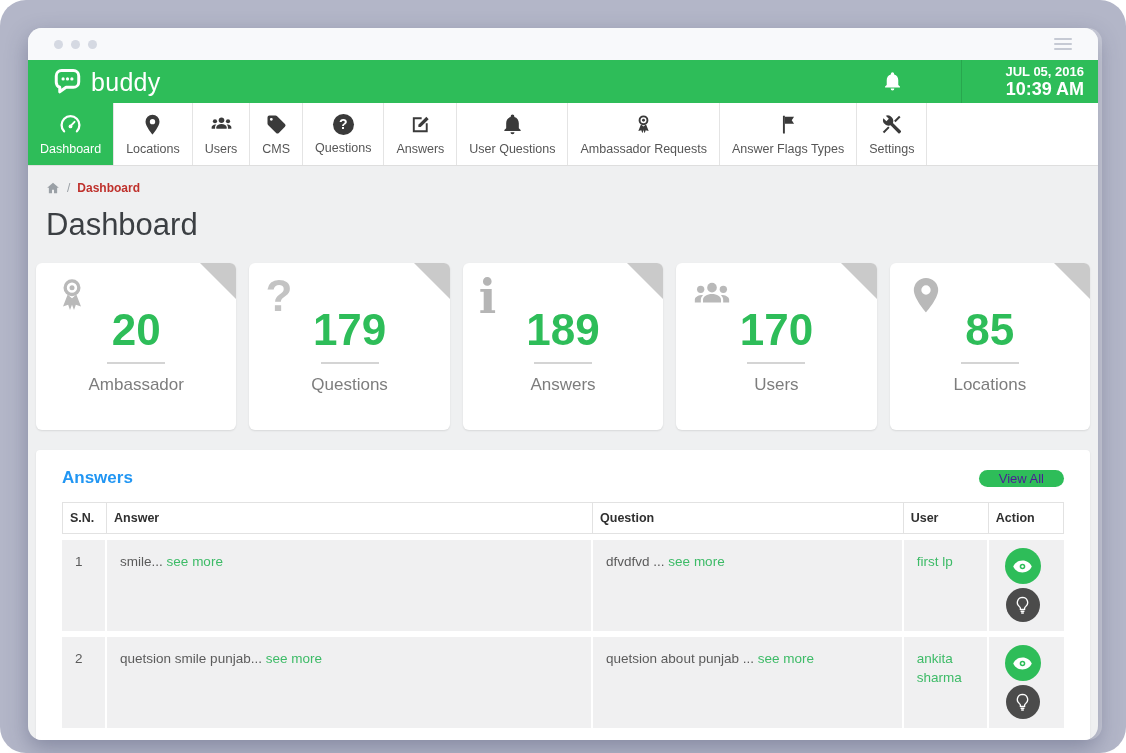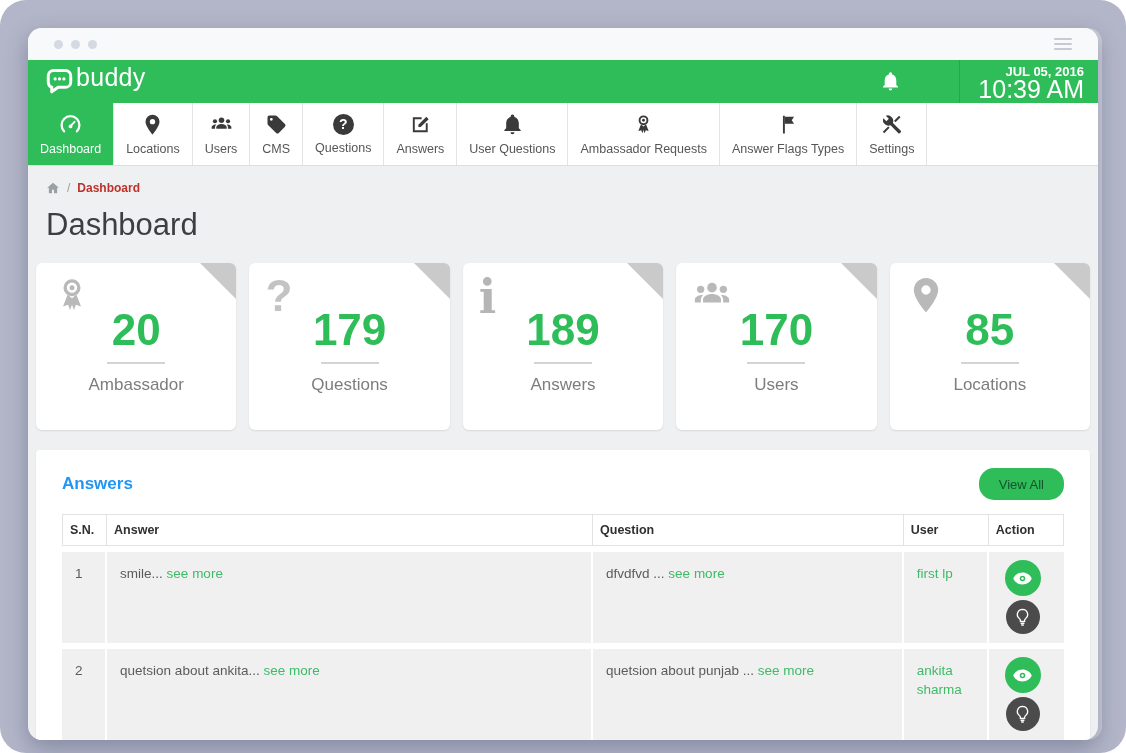--- a/index.html
+++ b/index.html
@@ -11,34 +11,34 @@
           box-shadow:0 8px 22px rgba(50,55,90,.35), 4px 0 0 rgba(255,255,255,.35);}
   
   .titlebar{height:32px;background:#f8f9fb;display:flex;align-items:center;
             justify-content:space-between;padding:0 26px;}
   .dots{display:flex;gap:8px;}
   .dots i{width:9px;height:9px;border-radius:50%;background:#d5d9e2;display:block;}
   .hamburger{display:flex;flex-direction:column;gap:3px;cursor:pointer;}
   .hamburger i{width:18px;height:2px;background:#c6cad4;display:block;border-radius:1px;}
   
   .appbar{height:43px;background:#2ebd59;display:flex;align-items:center;color:#fff;}
-  .brand{display:flex;align-items:flex-start;gap:1px;padding-left:16px;flex:1;}
+  .brand{display:flex;align-items:flex-end;gap:8px;padding-left:24px;flex:1;}
   .brand svg{width:31px;height:31px;color:#fff;}
   .brand-text{font-size:25px;font-weight:500;letter-spacing:.3px;margin-top:-3px;}
   .bell-btn{background:none;border:none;color:#fff;cursor:pointer;padding:0;margin-right:58px;
             display:flex;align-items:center;}
   .bell-btn svg{width:21px;height:21px;}
   .user-menu{display:flex;align-items:center;gap:8px;font-size:14px;cursor:pointer;
              padding:0 26px;height:43px;}
   .caret{width:0;height:0;border-left:5px solid transparent;border-right:5px solid transparent;
          border-top:5px solid #fff;}
   .datetime{border-left:1px solid rgba(0,0,0,.12);height:43px;display:flex;flex-direction:column;
             justify-content:center;text-align:right;padding:0 14px 0 18px;min-width:104px;}
   .date{font-size:13px;font-weight:bold;line-height:15px;}
-  .time{font-size:25px;font-weight:400;line-height:20px;}
+  .time{font-size:18px;font-weight:700;line-height:20px;}
   
   .navbar{display:flex;background:#fff;height:62px;border-bottom:1px solid #dedede;}
   .tab{display:flex;flex-direction:column;align-items:center;justify-content:center;gap:6px;
        padding:0 12px;border-right:1px solid #e4e4e4;color:#565656;font-size:12.5px;
        cursor:pointer;white-space:nowrap;}
   .tab svg{width:23px;height:23px;color:#3a3a3a;}
   .tab .q-badge{width:21px;height:21px;border-radius:50%;background:#3a3a3a;color:#fff;
        display:flex;align-items:center;justify-content:center;font-weight:bold;font-size:14px;}
   .q-badge::before{content:"?";}
   .tab.active{background:#2ebd59;color:#fff;}
@@ -62,21 +62,21 @@
   .glyph-i::before{content:"i";font-family:"DejaVu Serif",serif;font-weight:bold;
                    font-size:46px;color:#b5b5b5;line-height:44px;}
   .card-value{margin-top:44px;font-size:44px;font-weight:bold;color:#2ebd59;line-height:46px;}
   .card-rule{width:58px;height:2px;background:#d4d4d4;margin:9px auto 0;}
   .card-label{margin-top:11px;font-size:17px;color:#7d7d7d;}
   
   .panel{background:#fff;margin:20px 1px 0;border-radius:4px;padding:18px 26px 26px;
          box-shadow:0 1px 2px rgba(0,0,0,.10);min-height:300px;}
   .panel-head{display:flex;justify-content:space-between;align-items:center;}
   .panel-title{color:#2196f3;font-size:17px;font-weight:bold;}
-  .view-all{background:#2ebd59;color:#14532d;border:none;border-radius:15px;height:32px;
+  .view-all{background:#2ebd59;color:#4c1d95;border:none;border-radius:15px;height:17px;
             padding:0 20px;font-size:13px;cursor:pointer;font-family:inherit;}
   table{width:100%;border-collapse:separate;border-spacing:0 6px;margin-top:8px;}
   th{text-align:left;font-size:12.5px;color:#303030;padding:8px 7px;background:#fff;
      border-top:1px solid #e2e2e2;border-bottom:1px solid #e2e2e2;border-right:1px solid #e2e2e2;}
   th:first-child{border-left:1px solid #e2e2e2;}
   td{background:#f0f0f1;vertical-align:top;padding:12px 13px;color:#5b5b5b;font-size:13.5px;
      border-right:2px solid #fff;line-height:19px;}
   td:last-child{border-right:none;}
   tr.tall td{height:62px;}
   .see-more{color:#3dbb67;cursor:pointer;}
@@ -366,21 +366,21 @@
                 <button class="icon-btn bulb">
                   <svg>
                       <use href="#i-bulb"></use>
                     </svg>
                 </button>
               </td>
             </tr>
             <tr class="tall">
               <td>2</td>
               <td>
-                <span>quetsion about ankita...</span>
+                <span>quetsion smile punjab...</span>
                 <span class="see-more">see more</span>
               </td>
               <td>
                 <span>quetsion about punjab ...</span>
                 <span class="see-more">see more</span>
               </td>
               <td>
                 <span class="user-link">ankita sharma</span>
               </td>
               <td class="action-cell">

